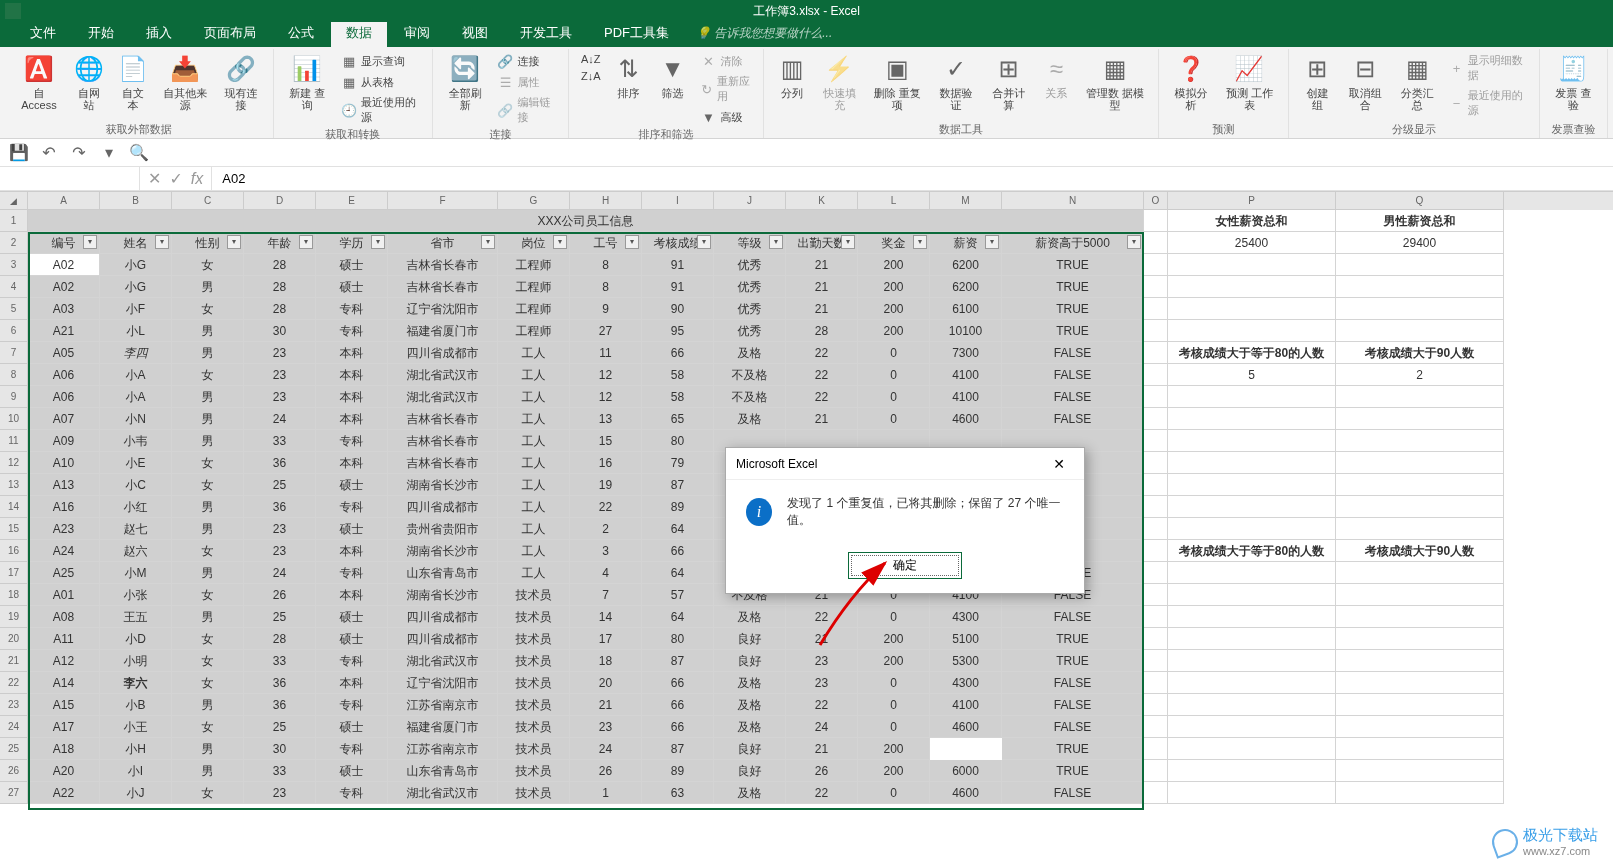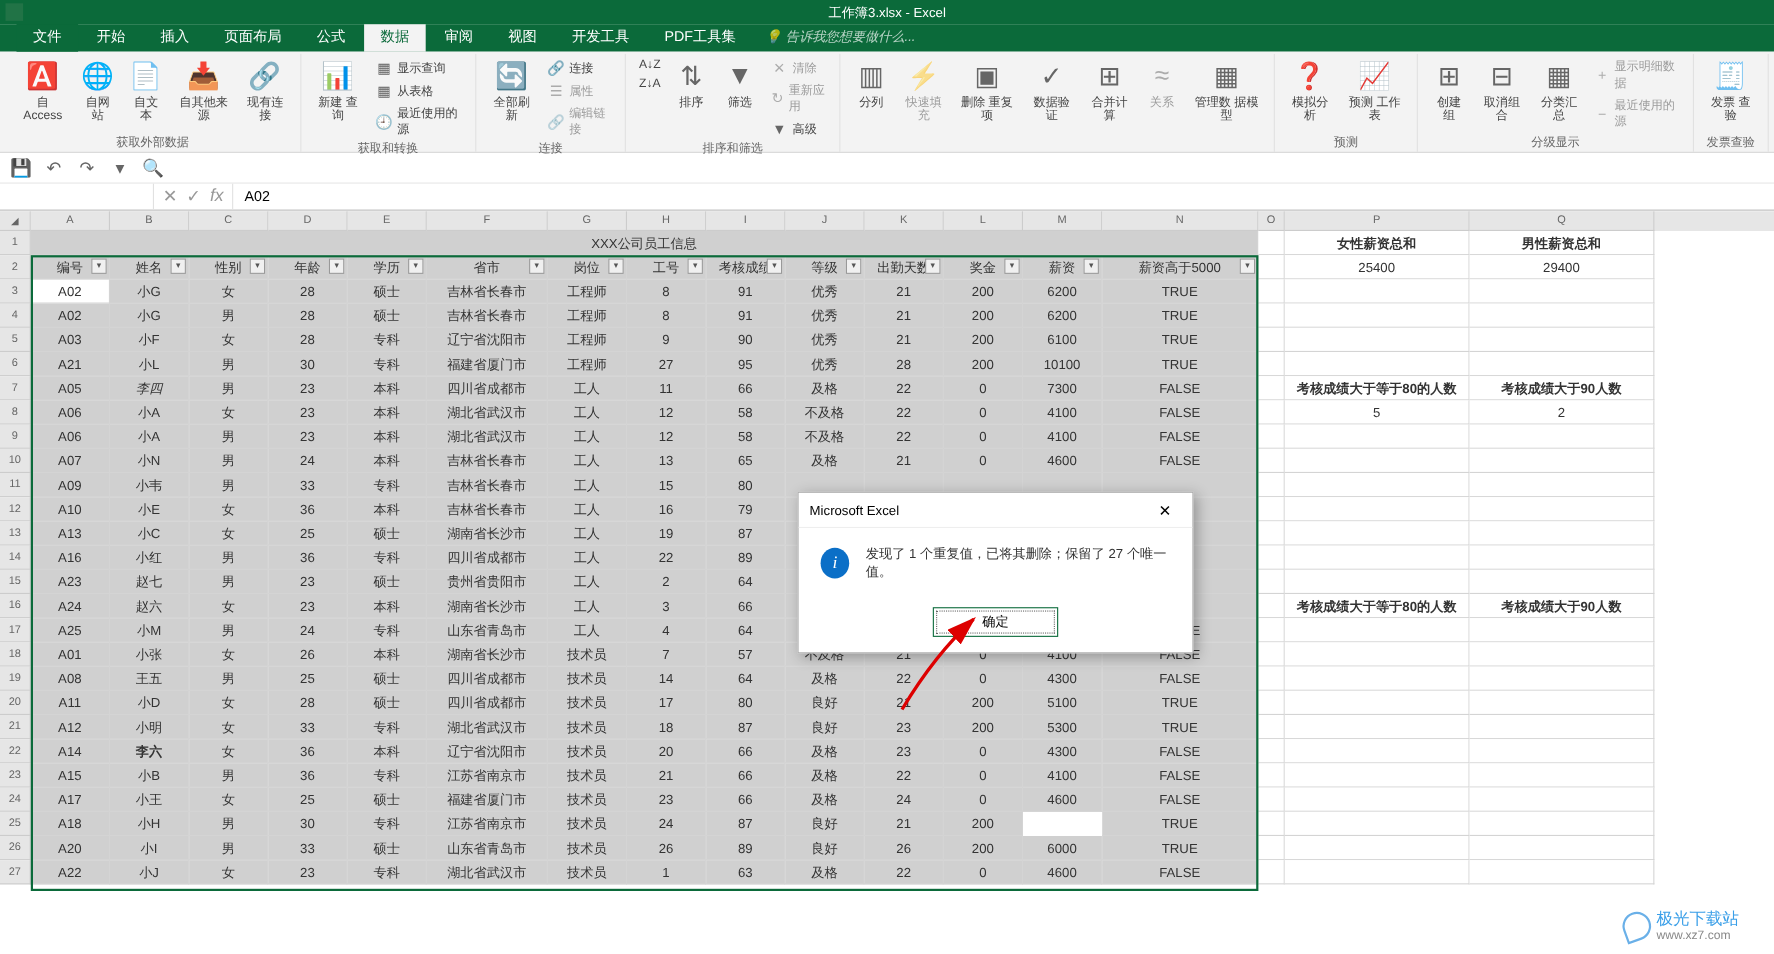--- a/index.html
+++ b/index.html
@@ -49,21 +49,21 @@
 
 .dialog { position: absolute; top: 447px; left: 725px; width: 360px; background: #fff; border: 1px solid #aaa; box-shadow: 3px 3px 12px rgba(0,0,0,0.3); z-index: 100; }
 .dialog-title { height: 32px; display: flex; align-items: center; justify-content: space-between; padding: 0 10px; font-size: 12px; border-bottom: 1px solid #eee; }
 .dialog-close { width: 30px; height: 28px; text-align: center; line-height: 28px; cursor: pointer; font-size: 14px; }
 .dialog-body { padding: 15px 20px; display: flex; align-items: center; gap: 15px; font-size: 12px; color: #333; }
 .dialog-body .info-icon { width: 28px; height: 28px; border-radius: 50%; background: #0b6fc7; color: #fff; text-align: center; line-height: 28px; font-size: 16px; font-style: italic; font-family: Georgia, serif; }
 .dialog-footer { padding: 8px 20px 14px; text-align: center; }
 .dialog-ok { padding: 4px 44px; border: 1px solid #0b6a3a; background: #fff; font-size: 12px; cursor: pointer; outline: 1px dotted #666; outline-offset: -4px; }
 
 .arrow { position: absolute; z-index: 101; pointer-events: none; }
-.watermark { position: absolute; right: 32px; bottom: 10px; font-size: 15px; color: #3a9fe8; display: flex; align-items: center; gap: 5px; z-index: 50; }
+.watermark { position: absolute; right: 15px; bottom: 10px; font-size: 15px; color: #3a9fe8; display: flex; align-items: center; gap: 5px; z-index: 50; }
 .watermark .url { font-size: 11px; color: #888; }
 .watermark-icon { width: 26px; height: 26px; border: 2px solid #6ab0e8; border-radius: 50% 50% 50% 0; transform: rotate(-20deg); position: relative; }
 
 .excel-icon { display: inline-block; width: 16px; height: 16px; background: #217346; margin-right: 8px; position: absolute; left: 5px; top: 3px; }
 </style>
 </head>
 <body>
 
 <div class="title-bar">
   <span class="excel-icon"></span>
@@ -221,20 +221,21 @@
       <div class="ribbon-btn disabled">
           <div class="icon">≈</div>
           <div class="label">关系</div>
         </div>
       <div class="ribbon-btn">
           <div class="icon">▦</div>
           <div class="label">管理数
 据模型</div>
         </div>
     </div>
+    <div class="ribbon-group-label">数据工具</div>
   </div>
   <div class="ribbon-group">
     <div class="ribbon-group-content">
       <div class="ribbon-btn">
           <div class="icon">❓</div>
           <div class="label">模拟分析</div>
         </div>
       <div class="ribbon-btn">
           <div class="icon">📈</div>
           <div class="label">预测

